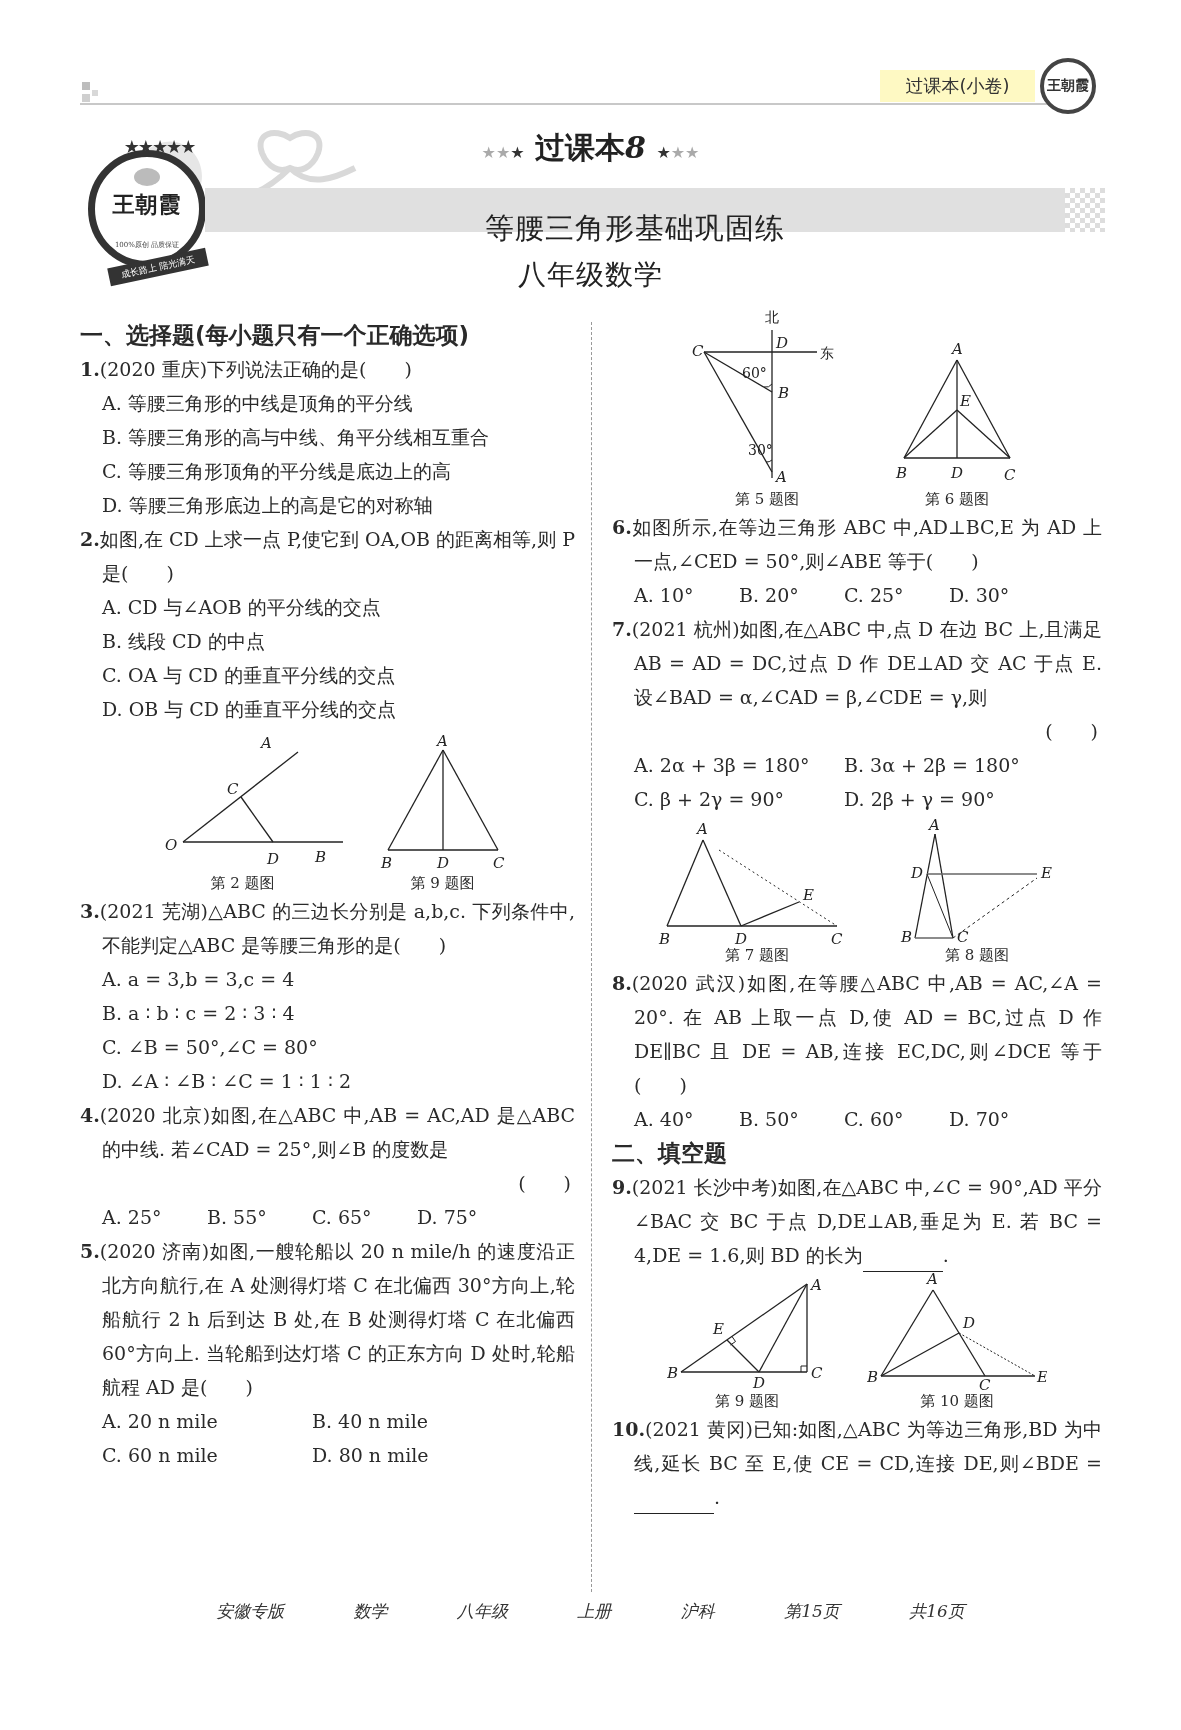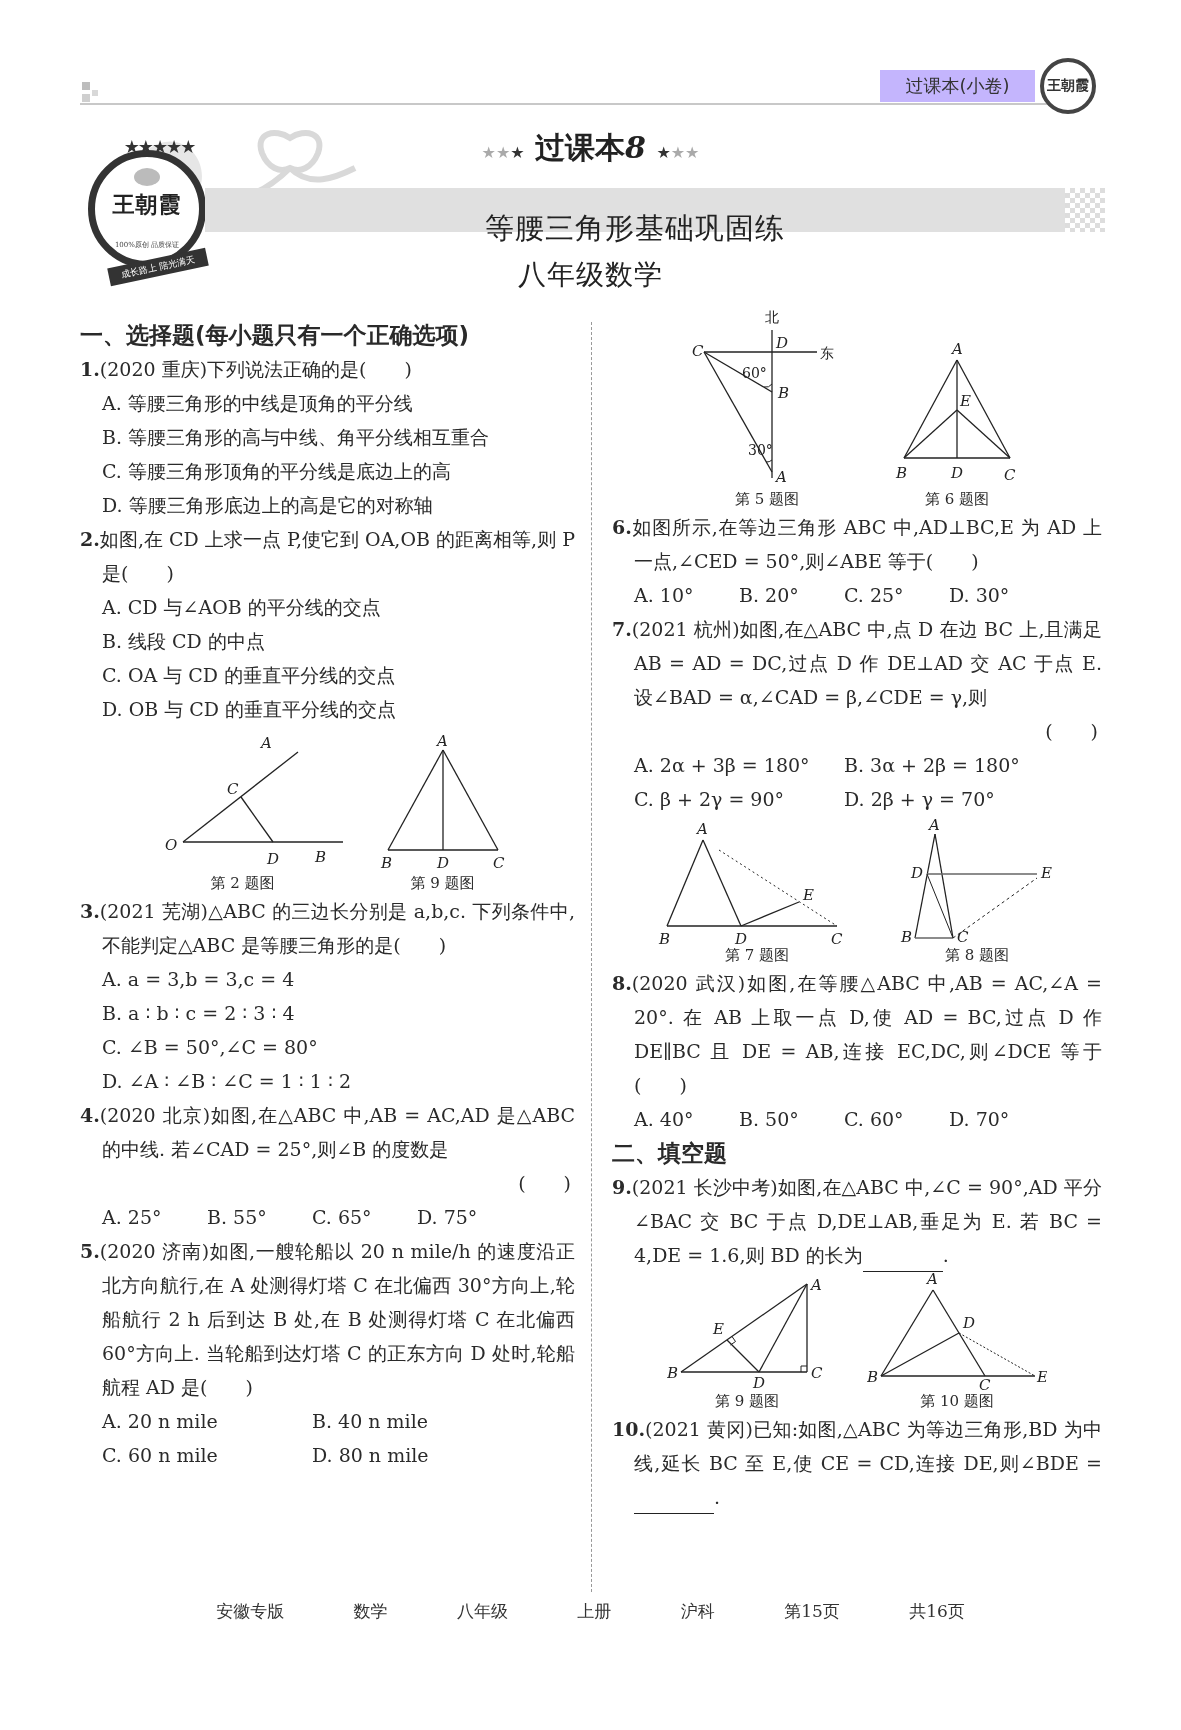--- a/index.html
+++ b/index.html
@@ -4,21 +4,21 @@
 <style>
   html, body { margin:0; padding:0; background:#ffffff; }
   body { width:1181px; height:1730px; position:relative; overflow:hidden;
          font-family:"DejaVu Serif","Liberation Serif",serif; color:#222; }
   .abs { position:absolute; }
   
   .top-rule { left:80px; top:103px; width:975px; height:2px; background:#c8c8c8; }
   .corner-mark { left:82px; top:82px; width:8px; height:8px; background:#bdbdbd; }
   .corner-mark2 { left:82px; top:94px; width:8px; height:8px; background:#cfcfcf; }
   .corner-mark3 { left:92px; top:90px; width:6px; height:6px; background:#d8d8d8; }
-  .series-tab { left:880px; top:70px; width:155px; height:32px; background:#c4b5fd;
+  .series-tab { left:880px; top:70px; width:155px; height:32px; background:#fef9c3;
                 font-family:"DejaVu Sans","Liberation Sans",sans-serif; font-size:18px;
                 color:#333; display:flex; align-items:center; justify-content:center; }
   .small-logo { left:1040px; top:58px; width:56px; height:56px; border-radius:50%;
                 border:4px solid #444; background:#fff; display:flex; align-items:center;
                 justify-content:center; font-size:14px; font-weight:bold; color:#333; box-sizing:border-box; }
   .ribbon { left:140px; top:128px; width:220px; height:150px; }
   .big-logo { left:88px; top:150px; width:118px; height:118px; border-radius:50%;
               border:7px solid #333; background:#fff; box-sizing:border-box;
               display:flex; flex-direction:column; align-items:center; justify-content:center; }
   .big-logo .face { width:26px; height:18px; border-radius:50%; background:#bbb; margin-bottom:4px; }
@@ -56,21 +56,21 @@
   .opts2 { padding-left:22px; display:flex; }
   .opts2 span { width:210px; }
   .right-paren { text-align:right; padding-right:4px; }
   .fig-row { display:flex; justify-content:center; gap:30px; }
   .fig { text-align:center; font-size:15px; line-height:22px; }
   .fig svg { display:block; }
   .fig svg text { font-family:"DejaVu Serif",serif; font-style:italic; font-size:15px; fill:#222; }
   .fig svg text.cn { font-style:normal; font-size:14px; }
   .blank { display:inline-block; width:80px; border-bottom:1px solid #222; height:22px; vertical-align:bottom; }
   .footer { left:0; width:1181px; top:1600px; text-align:center; font-size:17px; color:#333; word-spacing:10px; }
-  .footer span { margin:0 27px; }
+  .footer span { margin:0 27px;font-style:italic; }
 </style>
 </head>
 <body>
 
 <div class="abs corner-mark"></div>
 <div class="abs corner-mark2"></div>
 <div class="abs corner-mark3"></div>
 <div class="abs top-rule"></div>
 <div class="abs series-tab">过课本(小卷)</div>
 <div class="abs small-logo">
@@ -234,21 +234,21 @@
 
   <div>
     <div class="q"><span class="qn">7.</span><span>(2021 杭州)如图,在△ABC 中,点 D 在边 BC 上,且满足 AB = AD = DC,过点 D 作 DE⊥AD 交 AC 于点 E. 设∠BAD = α,∠CAD = β,∠CDE = γ,则</span></div>
     <div class="right-paren">(　　)</div>
     <div class="opts2">
       <span>A. 2α + 3β = 180°</span>
       <span>B. 3α + 2β = 180°</span>
     </div>
     <div class="opts2">
       <span>C. β + 2γ = 90°</span>
-      <span>D. 2β + γ = 70°</span>
+      <span>D. 2β + γ = 90°</span>
     </div>
   </div>
 
   <div class="fig-row" style="gap:40px;">
     <div class="fig">
       <svg width="200" height="128" viewBox="0 0 200 128">
         <line x1="46" y1="24" x2="10" y2="110" stroke="#222" stroke-width="1.3"></line>
         <line x1="46" y1="24" x2="84" y2="110" stroke="#222" stroke-width="1.3"></line>
         <line x1="10" y1="110" x2="180" y2="110" stroke="#222" stroke-width="1.3"></line>
         <line x1="62" y1="34" x2="180" y2="110" stroke="#222" stroke-width="1" stroke-dasharray="2,3"></line>

